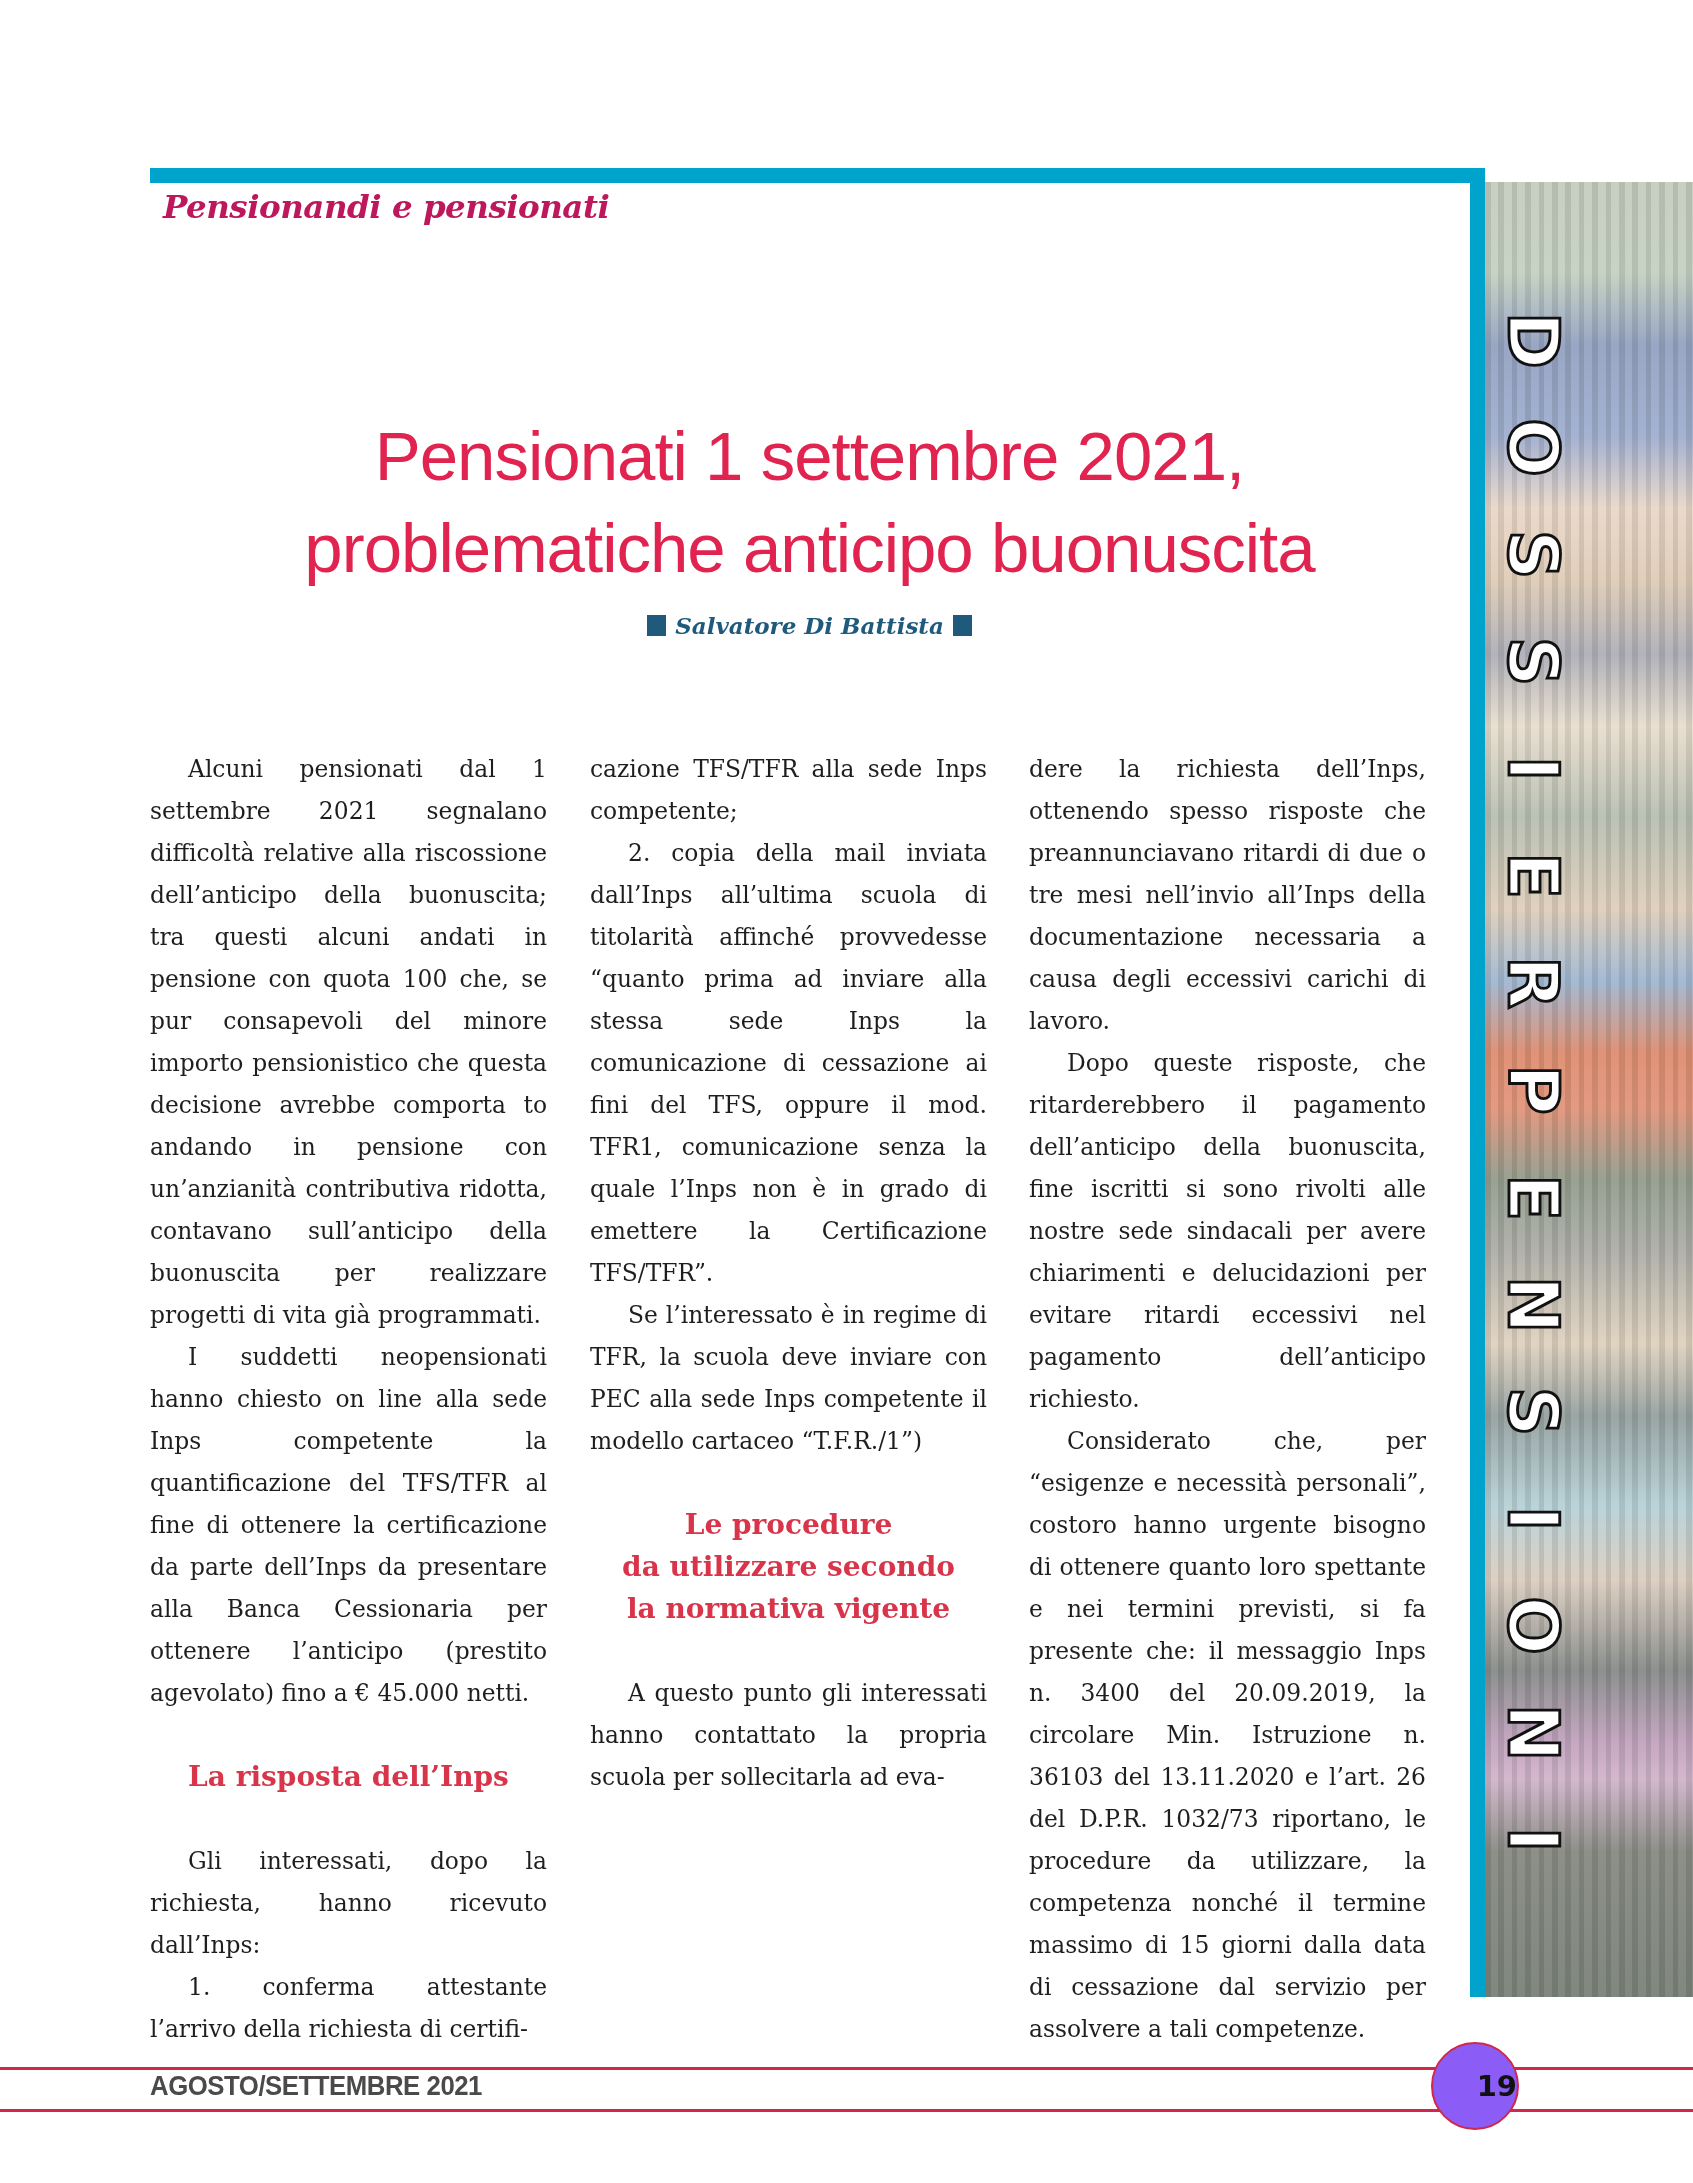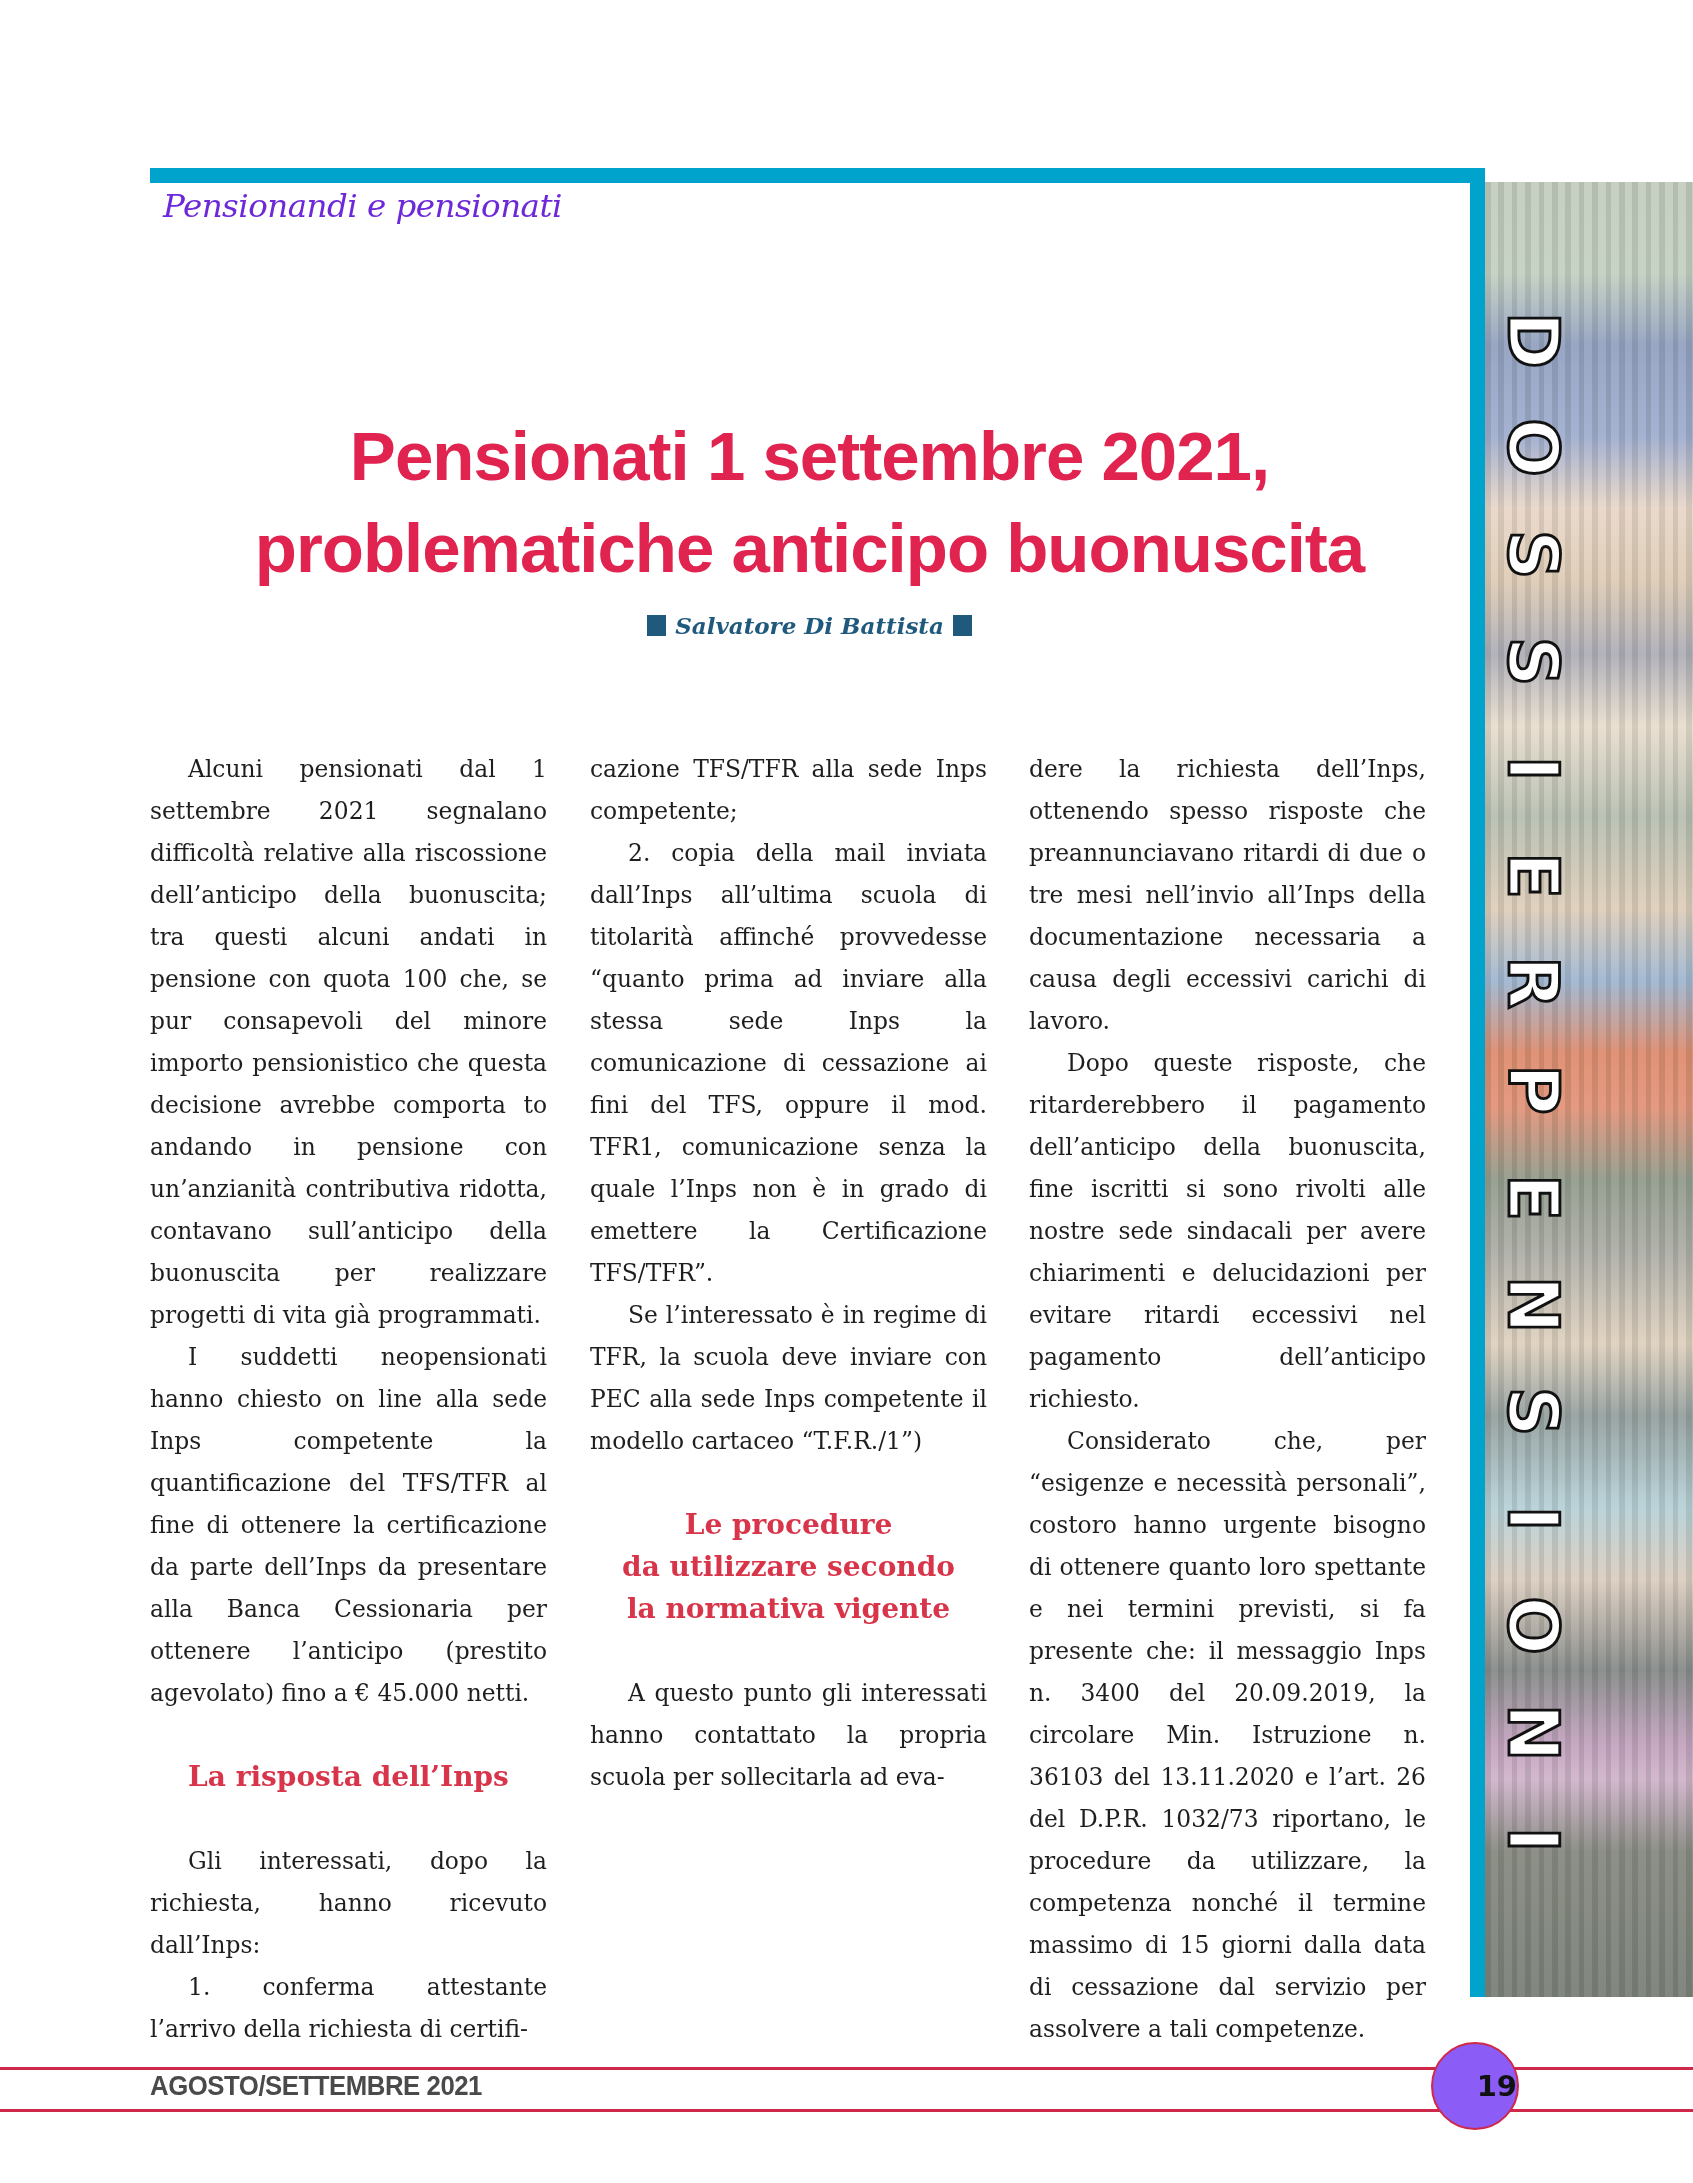--- a/index.html
+++ b/index.html
@@ -23,24 +23,24 @@
   .dossier {
     position:absolute; left:1499px; top:306px; width:67px; height:1568px;
     display:flex; flex-direction:column; align-items:center; justify-content:space-between;
   }
   .dossier span {
     display:block; transform:rotate(90deg);
     font-family:"DejaVu Sans", sans-serif; font-weight:bold; font-size:69px; line-height:1;
     color:#ffffff; -webkit-text-stroke:2.9px #111111;
   }
 
-  .section-label { position:absolute; left:163px; top:187px; font-family:"DejaVu Serif", serif; font-style:italic; font-weight:normal; font-size:32.5px; color:#6d28d9; letter-spacing:-0.5px; }
+  .section-label { position:absolute; left:163px; top:187px; font-family:"DejaVu Serif", serif; font-style:italic; font-weight:bold; font-size:32.5px; color:#be185d; letter-spacing:-0.5px; }
 
   .title { position:absolute; left:150px; top:411px; width:1319px; text-align:center;
-    font-family:"Liberation Sans", sans-serif; font-weight:bold; font-size:69px; line-height:92px; color:#e0234f; letter-spacing:-1px; }
+    font-family:"Liberation Sans", sans-serif; font-weight:normal; font-size:69px; line-height:92px; color:#e0234f; letter-spacing:-1px; }
 
   .byline { position:absolute; left:150px; top:612px; width:1319px; text-align:center;
     font-family:"DejaVu Serif", serif; font-style:italic; font-weight:bold; font-size:23px; color:#1f5a7d; }
   .byline .sq { display:inline-block; width:19px; height:21px; background:#1f5a7d; vertical-align:middle; margin:0 9.6px; position:relative; top:-2.9px; }
 
   .col { position:absolute; top:748px; width:397px; font-size:23.4px; line-height:42px; text-align:justify; color:#1e1e1e; }
   .col p { margin:0; text-indent:38px; }
   .col p.noindent { text-indent:0; }
   .col .subhead { text-indent:0; text-align:center; color:#d8344a; font-weight:bold; font-size:28px; }
   .col .gap { height:42px; }

